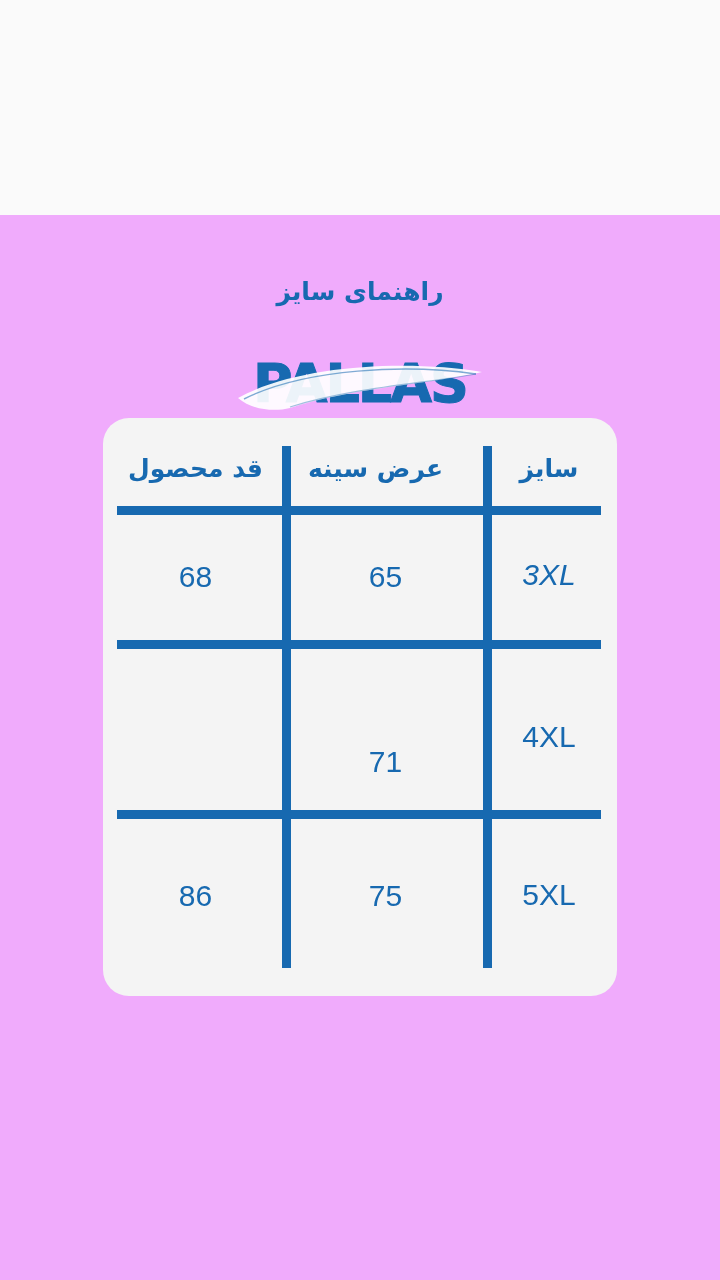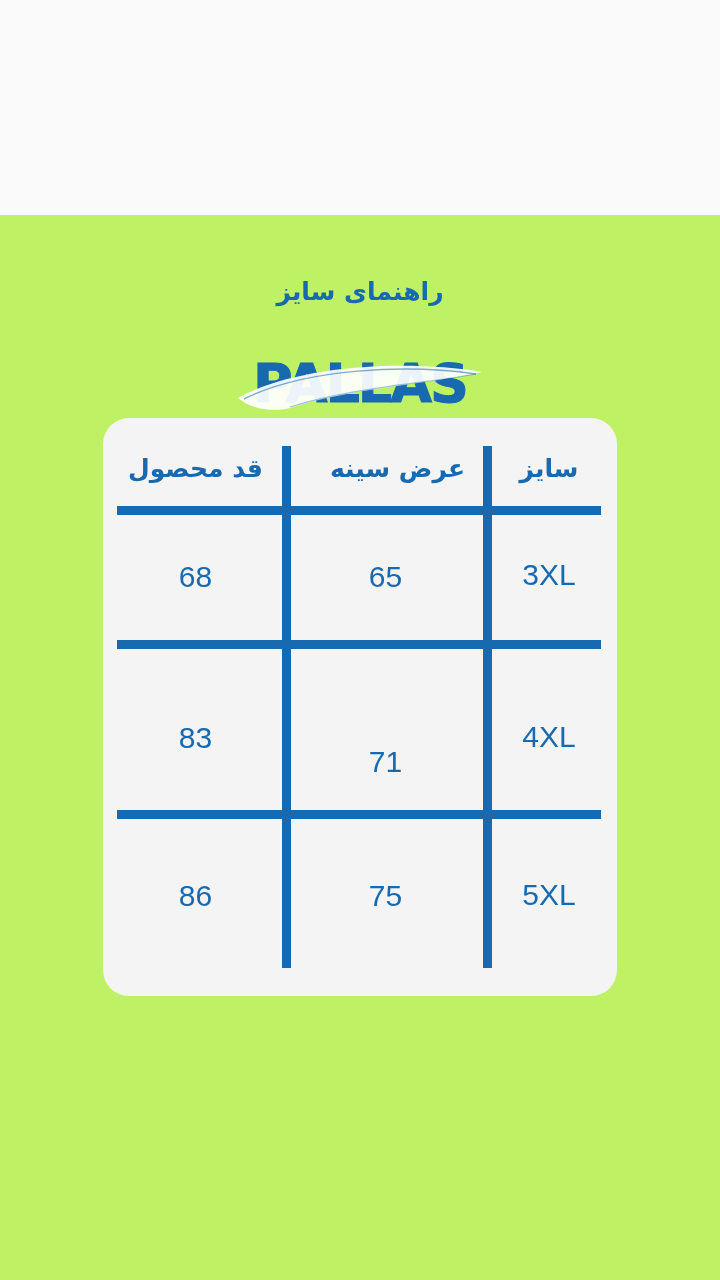--- a/index.html
+++ b/index.html
@@ -11,21 +11,21 @@
     width: 720px;
     height: 1280px;
     position: relative;
     overflow: hidden;
     font-family: "DejaVu Sans", "Liberation Sans", sans-serif;
   }
 
   .page {
     position: absolute;
     inset: 0;
-    background: #bef264;
+    background: #f0abfc;
   }
 
   
   .top-band {
     position: absolute;
     left: 0;
     top: 0;
     width: 720px;
     height: 215px;
     background: #fafafa;
@@ -135,29 +135,28 @@
   <div class="card">
 
     <div class="vline" style="left:380px; top:28px; height:522px;"></div>
     <div class="vline" style="left:179px; top:28px; height:522px;"></div>
 
     <div class="hline" style="left:14px; top:88px; width:484px;"></div>
     <div class="hline" style="left:14px; top:222px; width:484px;"></div>
     <div class="hline" style="left:14px; top:392px; width:484px;"></div>
 
     <div class="cell header" style="left:386px; top:36px; width:120px;">سایز</div>
-    <div class="cell header" style="left:202px; top:36px; width:185px;">عرض سینه</div>
+    <div class="cell header" style="left:180px; top:36px; width:185px;">عرض سینه</div>
     <div class="cell header" style="left:10px; top:36px; width:165px;">قد محصول</div>
 
-    <div class="cell value" style="left:386px; top:140px; width:120px;">3XL</div>
+    <div class="cell value" style="left:386px; top:140px; width:120px;font-style:italic;">3XL</div>
     <div class="cell value" style="left:190px; top:142px; width:185px;">65</div>
     <div class="cell value" style="left:10px; top:142px; width:165px;">68</div>
 
     <div class="cell value" style="left:386px; top:302px; width:120px;">4XL</div>
     <div class="cell value" style="left:190px; top:303px; width:185px;margin-top:24px;">71</div>
-    <div class="cell value" style="left:10px; top:303px; width:165px;">83</div>
 
     <div class="cell value" style="left:386px; top:460px; width:120px;">5XL</div>
     <div class="cell value" style="left:190px; top:461px; width:185px;">75</div>
     <div class="cell value" style="left:10px; top:461px; width:165px;">86</div>
 
   </div>
 </div>
 
 </body></html>

